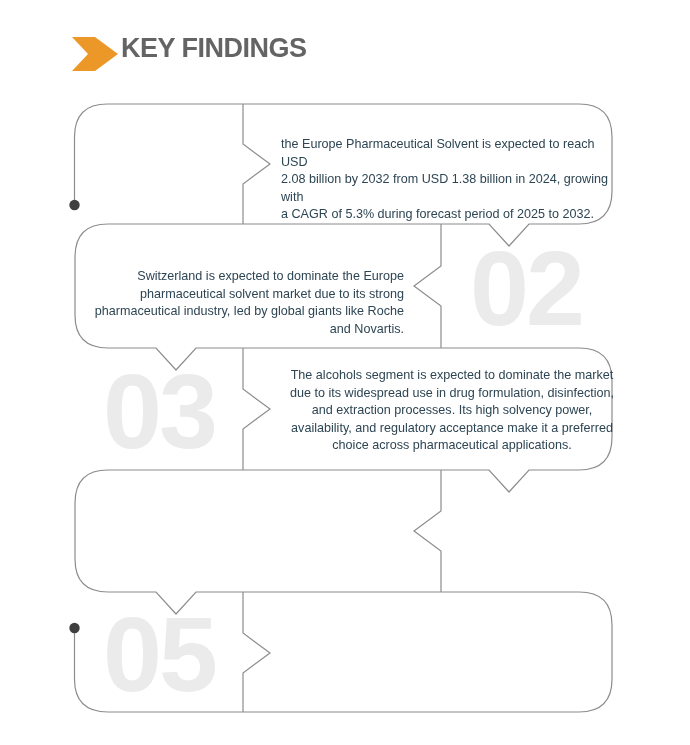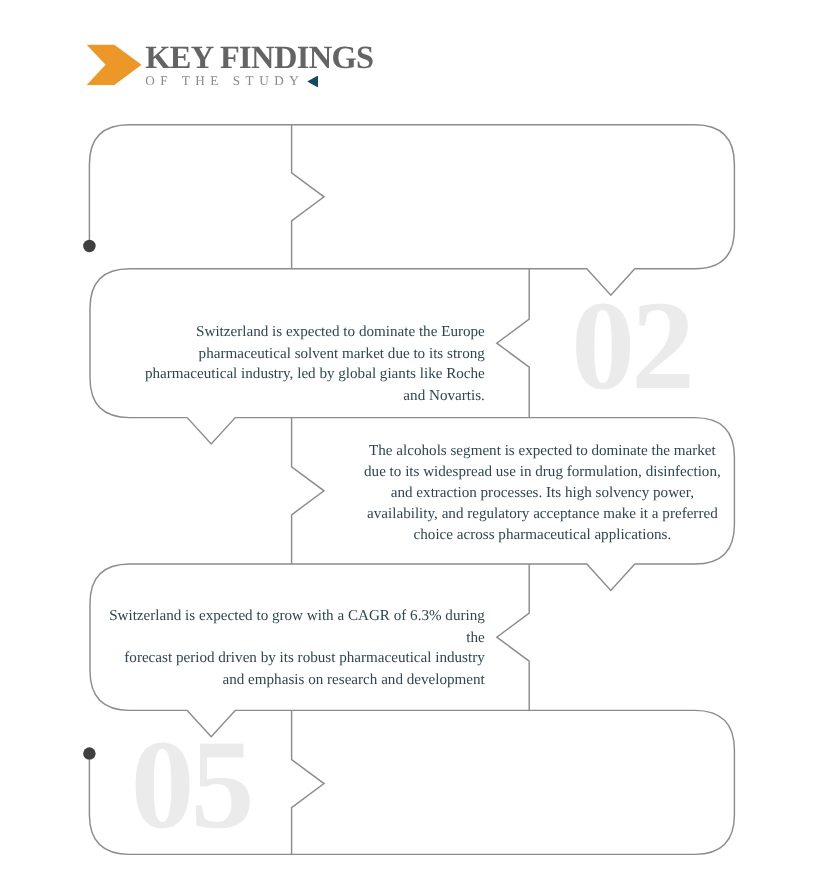--- a/index.html
+++ b/index.html
@@ -1,18 +1,18 @@
 <!DOCTYPE html>
 <html><head>
 <meta charset="utf-8">
 <style>
   html,body{margin:0;padding:0;background:#ffffff;}
   .canvas{
     position:relative;width:690px;height:745px;background:#ffffff;overflow:hidden;
-    font-family:Liberation Serif, serif;
+    font-family:Liberation Sans, sans-serif;
   }
   
   .header{position:absolute;left:72px;top:35px;display:flex;align-items:flex-start;}
   .hdr-icon{display:block;width:46px;height:34px;margin-top:2px;}
   .hdr-text{margin-left:3px;}
   .title{
     font-size:27px;font-weight:bold;color:#646464;letter-spacing:-0.5px;line-height:26px;
   }
   .subtitle-row{display:flex;align-items:center;margin-top:1px;}
   .subtitle{
@@ -47,26 +47,20 @@
 <body>
 
 <div class="canvas">
 
   <div class="header">
     <svg class="hdr-icon" viewBox="0 0 46 34">
       <polygon points="0,0 23,0 46,17 23,34 0,34 16,17" fill="#EC9828"></polygon>
     </svg>
     <div class="hdr-text">
       <div class="title">KEY FINDINGS</div>
-      <div class="subtitle-row">
-        <span class="subtitle">OF THE STUDY</span>
-        <svg class="sub-icon" viewBox="0 0 9 10">
-          <polygon points="9,0 9,10 0,5" fill="#114B63"></polygon>
-        </svg>
-      </div>
     </div>
   </div>
 
   <svg class="diagram" viewBox="0 0 690 745">
 
     <path d="M74.5,200 L74.5,137 Q74.5,104 107.5,104 L579,104 Q612,104 612,137 L612,191 Q612,224 579,224
          L529,224 L509,246 L489,224 L108,224 Q75,224 75,257 L75,315 Q75,348 108,348
          L156,348 L176,370 L196,348 L579,348 Q612,348 612,381 L612,437 Q612,470 579,470
          L529,470 L509,492 L489,470 L108,470 Q75,470 75,503 L75,559 Q75,592 108,592
          L156,592 L176,614 L196,592 L579,592 Q612,592 612,625 L612,679 Q612,712 579,712
@@ -76,28 +70,29 @@
     <path d="M441,224 L441,266 L414,286 L441,306 L441,348" fill="none" stroke="#8C8C8C" stroke-width="1.2"></path>
     <path d="M243,348 L243,389 L270,409 L243,429 L243,470" fill="none" stroke="#8C8C8C" stroke-width="1.2"></path>
     <path d="M441,470 L441,511 L414,531 L441,551 L441,592" fill="none" stroke="#8C8C8C" stroke-width="1.2"></path>
     <path d="M243,592 L243,633 L270,653 L243,673 L243,712" fill="none" stroke="#8C8C8C" stroke-width="1.2"></path>
 
     <circle cx="74.5" cy="205" r="5.2" fill="#3F3F3F"></circle>
     <circle cx="74.5" cy="628" r="5.2" fill="#3F3F3F"></circle>
   </svg>
 
   <div class="num n2">02</div>
+  <div class="num n3">03</div>
   <div class="num n5">05</div>
 
+  <div class="txt t1">the Europe Pharmaceutical Solvent is expected to reach USD
+2.08 billion by 2032 from USD 1.38 billion in 2024, growing with
+a CAGR of 5.3% during forecast period of 2025 to 2032.</div>
   <div class="txt t2">Switzerland is expected to dominate the Europe
 pharmaceutical solvent market due to its strong
 pharmaceutical industry, led by global giants like Roche
 and Novartis.</div>
   <div class="txt t3">The alcohols segment is expected to dominate the market
 due to its widespread use in drug formulation, disinfection,
 and extraction processes. Its high solvency power,
 availability, and regulatory acceptance make it a preferred
 choice across pharmaceutical applications.</div>
-  <div class="txt t4">Switzerland is expected to grow with a CAGR of 6.3% during the
-forecast period driven by its robust pharmaceutical industry
-and emphasis on research and development</div>
 
 </div>
 
 </body></html>

